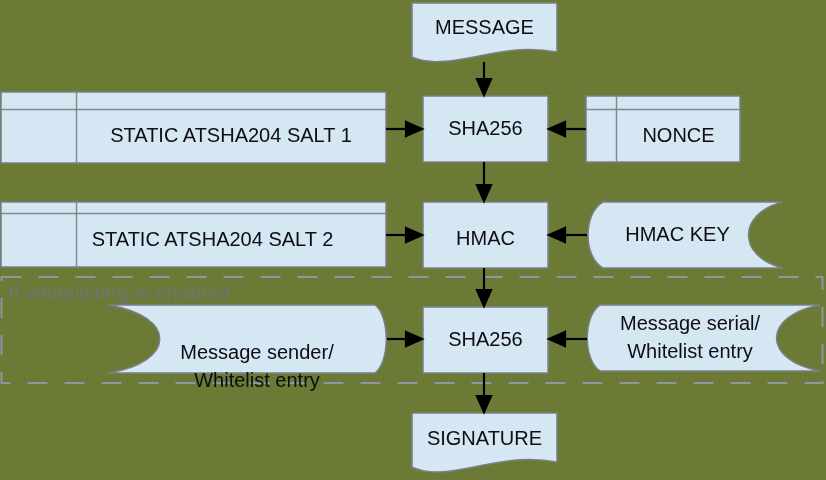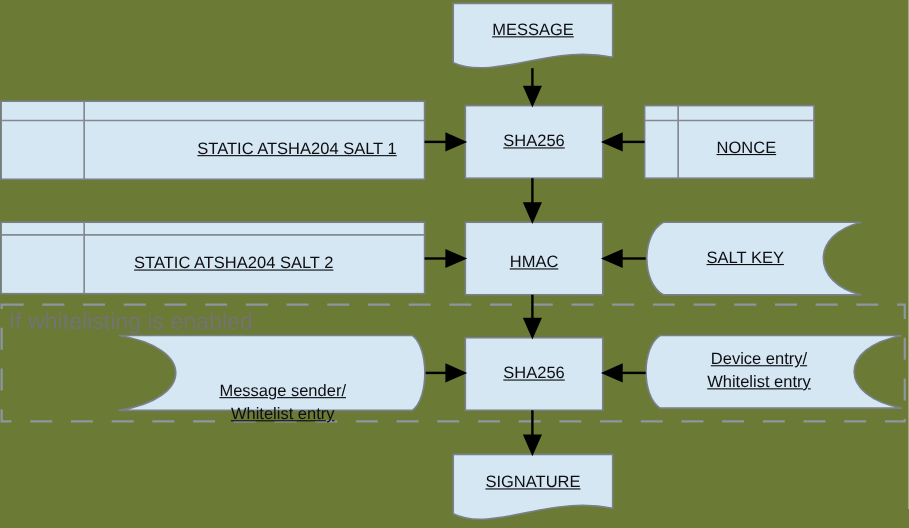--- a/index.html
+++ b/index.html
@@ -10,26 +10,25 @@
     overflow:hidden;
   }
   .canvas svg{position:absolute;left:0;top:0;}
   .label{
     position:absolute;
     display:flex;
     flex-direction:column;
     align-items:center;
     justify-content:center;
     text-align:center;
-    font-size:15px;
+    font-size:20px;
     color:#0d0d12;
     line-height:1.38;
     white-space:nowrap;
     pointer-events:none;
-    text-decoration:underline;
   }
   .note{
     position:absolute;
     font-size:21px;
     color:#737373;
     white-space:nowrap;
     pointer-events:none;
   }
 </style>
 </head>
@@ -106,41 +105,41 @@
       <line x1="387" y1="339" x2="407" y2="339"></line>
       <polygon points="406,332 406,346 422,339"></polygon>
 
       <line x1="587" y1="339" x2="564" y2="339"></line>
       <polygon points="565,332 565,346 549,339"></polygon>
     </g>
   </svg>
 
   <div class="label" style="left:412px;top:3px;width:145px;height:50px;">MESSAGE</div>
 
-  <div class="label" style="left:76px;top:109px;width:310px;height:54px;padding-left:39px;">STATIC ATSHA204 SALT 1</div>
+  <div class="label" style="left:76px;top:109px;width:310px;height:54px;">STATIC ATSHA204 SALT 1</div>
 
   <div class="label" style="left:423px;top:96px;width:125px;height:66px;">SHA256</div>
 
   <div class="label" style="left:617px;top:109px;width:123px;height:53px;">NONCE</div>
 
   <div class="label" style="left:76px;top:213px;width:273px;height:54px;text-align:center;">STATIC ATSHA204 SALT 2</div>
 
   <div class="label" style="left:423px;top:206px;width:125px;height:66px;">HMAC</div>
 
-  <div class="label" style="left:600px;top:202px;width:155px;height:66px;">SALT KEY</div>
+  <div class="label" style="left:600px;top:202px;width:155px;height:66px;">HMAC KEY</div>
 
   <div class="note" style="left:8px;top:281px;">If whitelisting is enabled</div>
 
   <div class="label" style="left:148px;top:305px;width:218px;height:68px;margin-top:28px;">
     <span>Message sender/</span>
     <span>Whitelist entry</span>
   </div>
 
   <div class="label" style="left:423px;top:307px;width:125px;height:66px;">SHA256</div>
 
   <div class="label" style="left:597px;top:305px;width:186px;height:66px;">
-    <span>Device entry/</span>
+    <span>Message serial/</span>
     <span>Whitelist entry</span>
   </div>
 
   <div class="label" style="left:412px;top:413px;width:145px;height:52px;">SIGNATURE</div>
 
 </div>
 
 </body></html>

